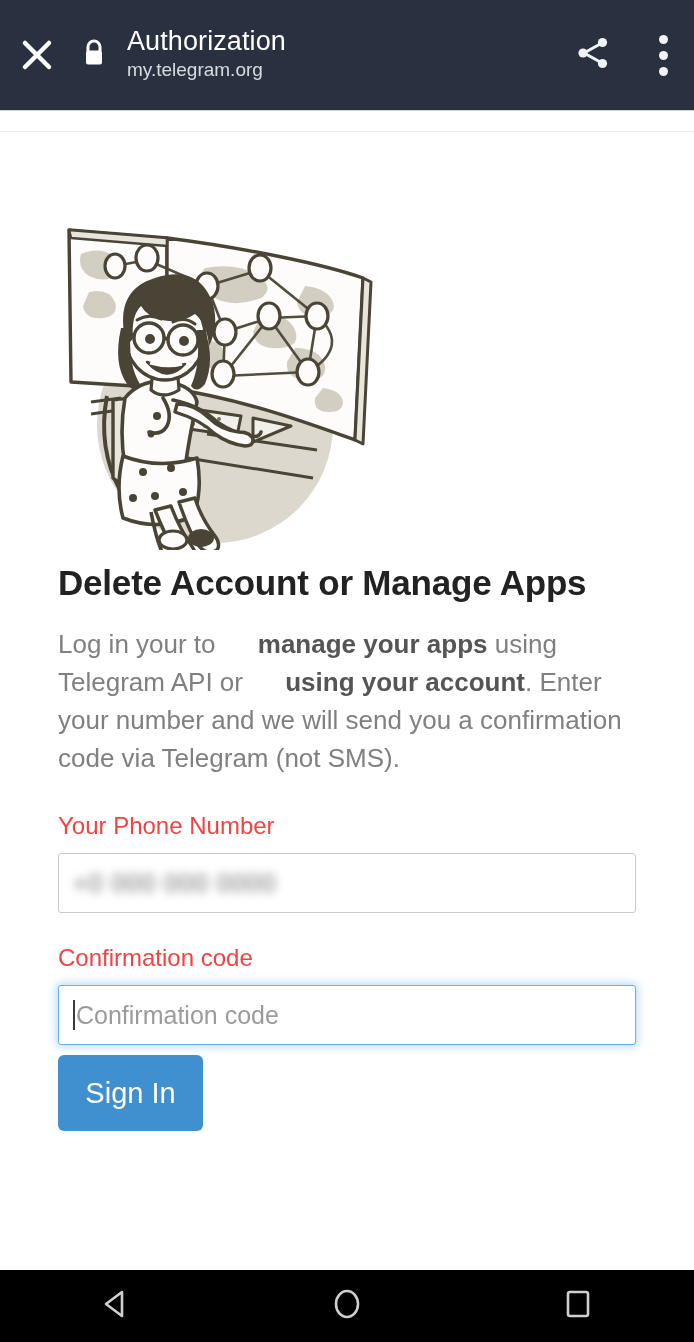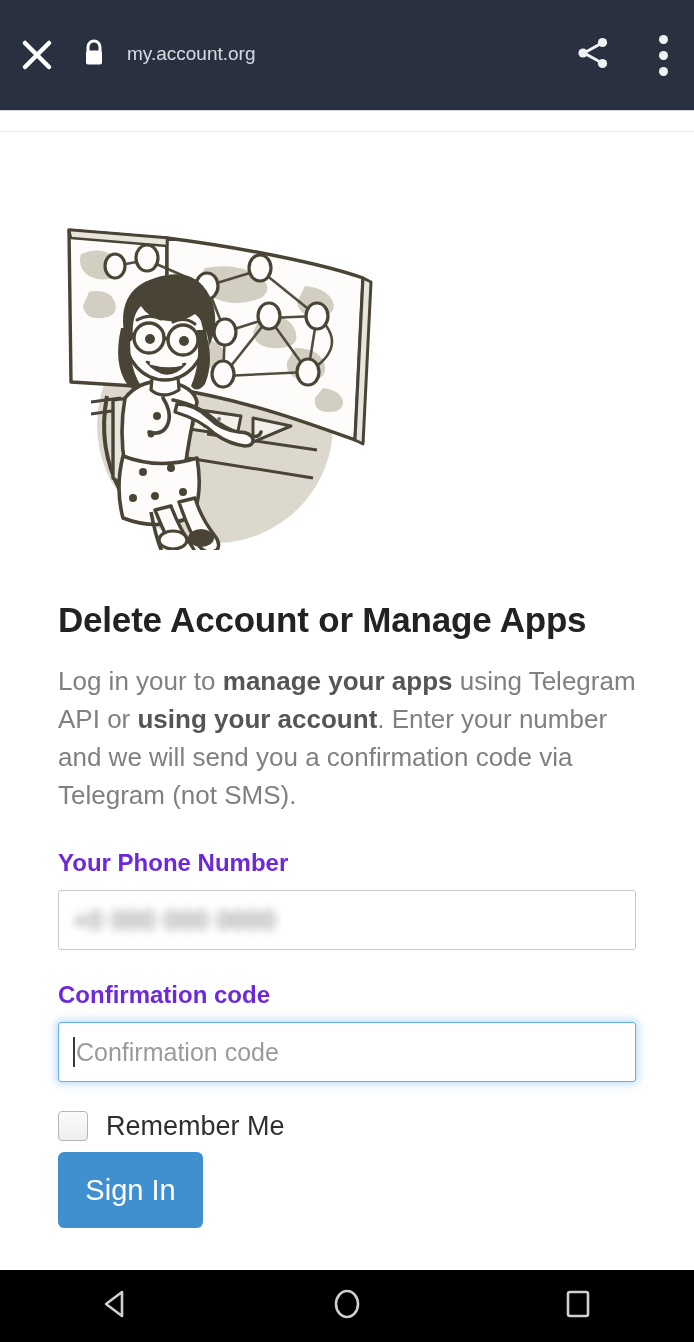--- a/index.html
+++ b/index.html
@@ -69,36 +69,36 @@
   }
 
   
   .illustration {
     position: absolute; left: 55px; top: 88px;
     width: 330px; height: 330px;
   }
   .illustration svg { display: block; width: 330px; height: 330px; }
 
   
-  .content { position: absolute; left: 58px; top: 466px; width: 578px; }
+  .content { position: absolute; left: 58px; top: 429px; width: 578px; }
 
   .title {
     font-size: 35px; line-height: 44px; font-weight: 700;
     color: #222222; letter-spacing: -.2px;
   }
   .intro {
     margin-top: 20px;
     font-size: 26px; line-height: 38px;
     color: #808080; font-weight: 400;
   }
-  .intro b { color: #555555; font-weight: 700; }
+  .intro b { color: #555555; font-weight: 700; margin-left: 35px; }
 
   .field-label {
-    font-size: 24px; line-height: 30px; font-weight: 700;
-    color: #6d28d9; margin-top: 34px; margin-bottom: 12px;
+    font-size: 24px; line-height: 30px; font-weight: 400;
+    color: #ef4444; margin-top: 34px; margin-bottom: 12px;
   }
   .field-label.second { margin-top: 30px; }
 
   .input {
     width: 578px; height: 60px;
     border: 1px solid #c9c9c9; border-radius: 3px;
     background: #ffffff;
     display: flex; align-items: center;
     padding: 0 14px;
     font-size: 24px; color: #444;
@@ -164,21 +164,22 @@
     </div>
 
     <div class="hdr-lock">
       <svg width="26" height="30" viewBox="0 0 26 30">
         <path d="M7 13 V9 a6 6 0 0 1 12 0 v4" fill="none" stroke="#ffffff" stroke-width="3"></path>
         <rect x="5" y="12.5" width="16" height="14" rx="2" fill="#ffffff"></rect>
       </svg>
     </div>
 
     <div class="hdr-titles">
-      <div class="hdr-subtitle">my.account.org</div>
+      <div class="hdr-title">Authorization</div>
+      <div class="hdr-subtitle">my.telegram.org</div>
     </div>
 
     <div class="hdr-action">
       <span>
         <svg width="40" height="40" viewBox="0 0 40 40">
           <line x1="11" y1="20" x2="29" y2="10" stroke="#f0f2f5" stroke-width="3"></line>
           <line x1="11" y1="20" x2="29" y2="30" stroke="#f0f2f5" stroke-width="3"></line>
           <circle cx="10" cy="20" r="4.6" fill="#f0f2f5"></circle>
           <circle cx="29.5" cy="9.5" r="4.6" fill="#f0f2f5"></circle>
           <circle cx="29.5" cy="30.5" r="4.6" fill="#f0f2f5"></circle>
@@ -336,24 +337,20 @@
       <div class="input">
         <span class="value-blurred">+0 000 000 0000</span>
       </div>
 
       <div class="field-label second">Confirmation code</div>
       <div class="input focused">
         <span class="caret"></span>
         <span class="placeholder">Confirmation code</span>
       </div>
 
-      <div class="checkbox-row">
-        <span class="checkbox"></span>
-        <span class="checkbox-label">Remember Me</span>
-      </div>
 
       <button class="signin-btn">Sign In</button>
     </div>
   </div>
 
   <div class="navbar">
     <div class="nav-btn">
       <span>
         <svg width="34" height="34" viewBox="0 0 34 34">
           <path d="M23 5 L7 17 L23 29 Z" fill="none" stroke="#cfcfcf" stroke-width="2.6" stroke-linejoin="round"></path>

